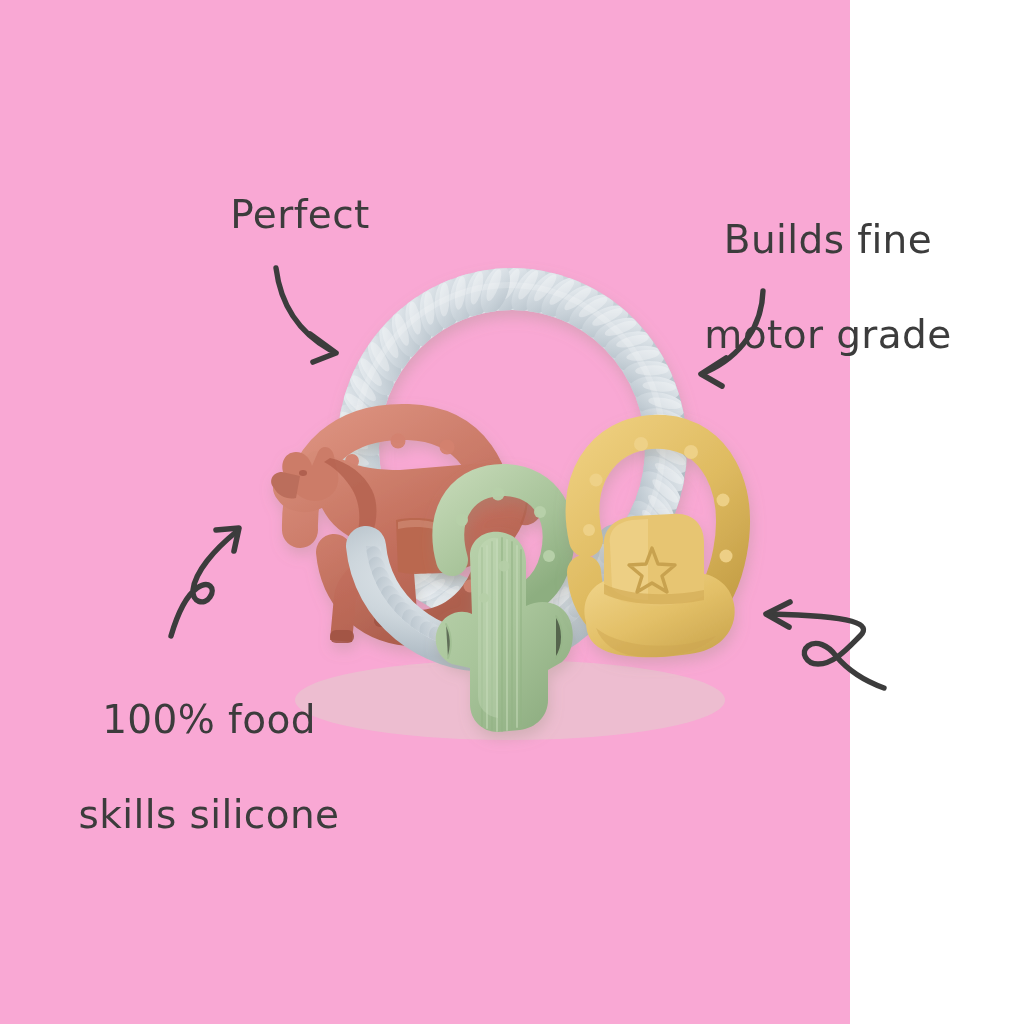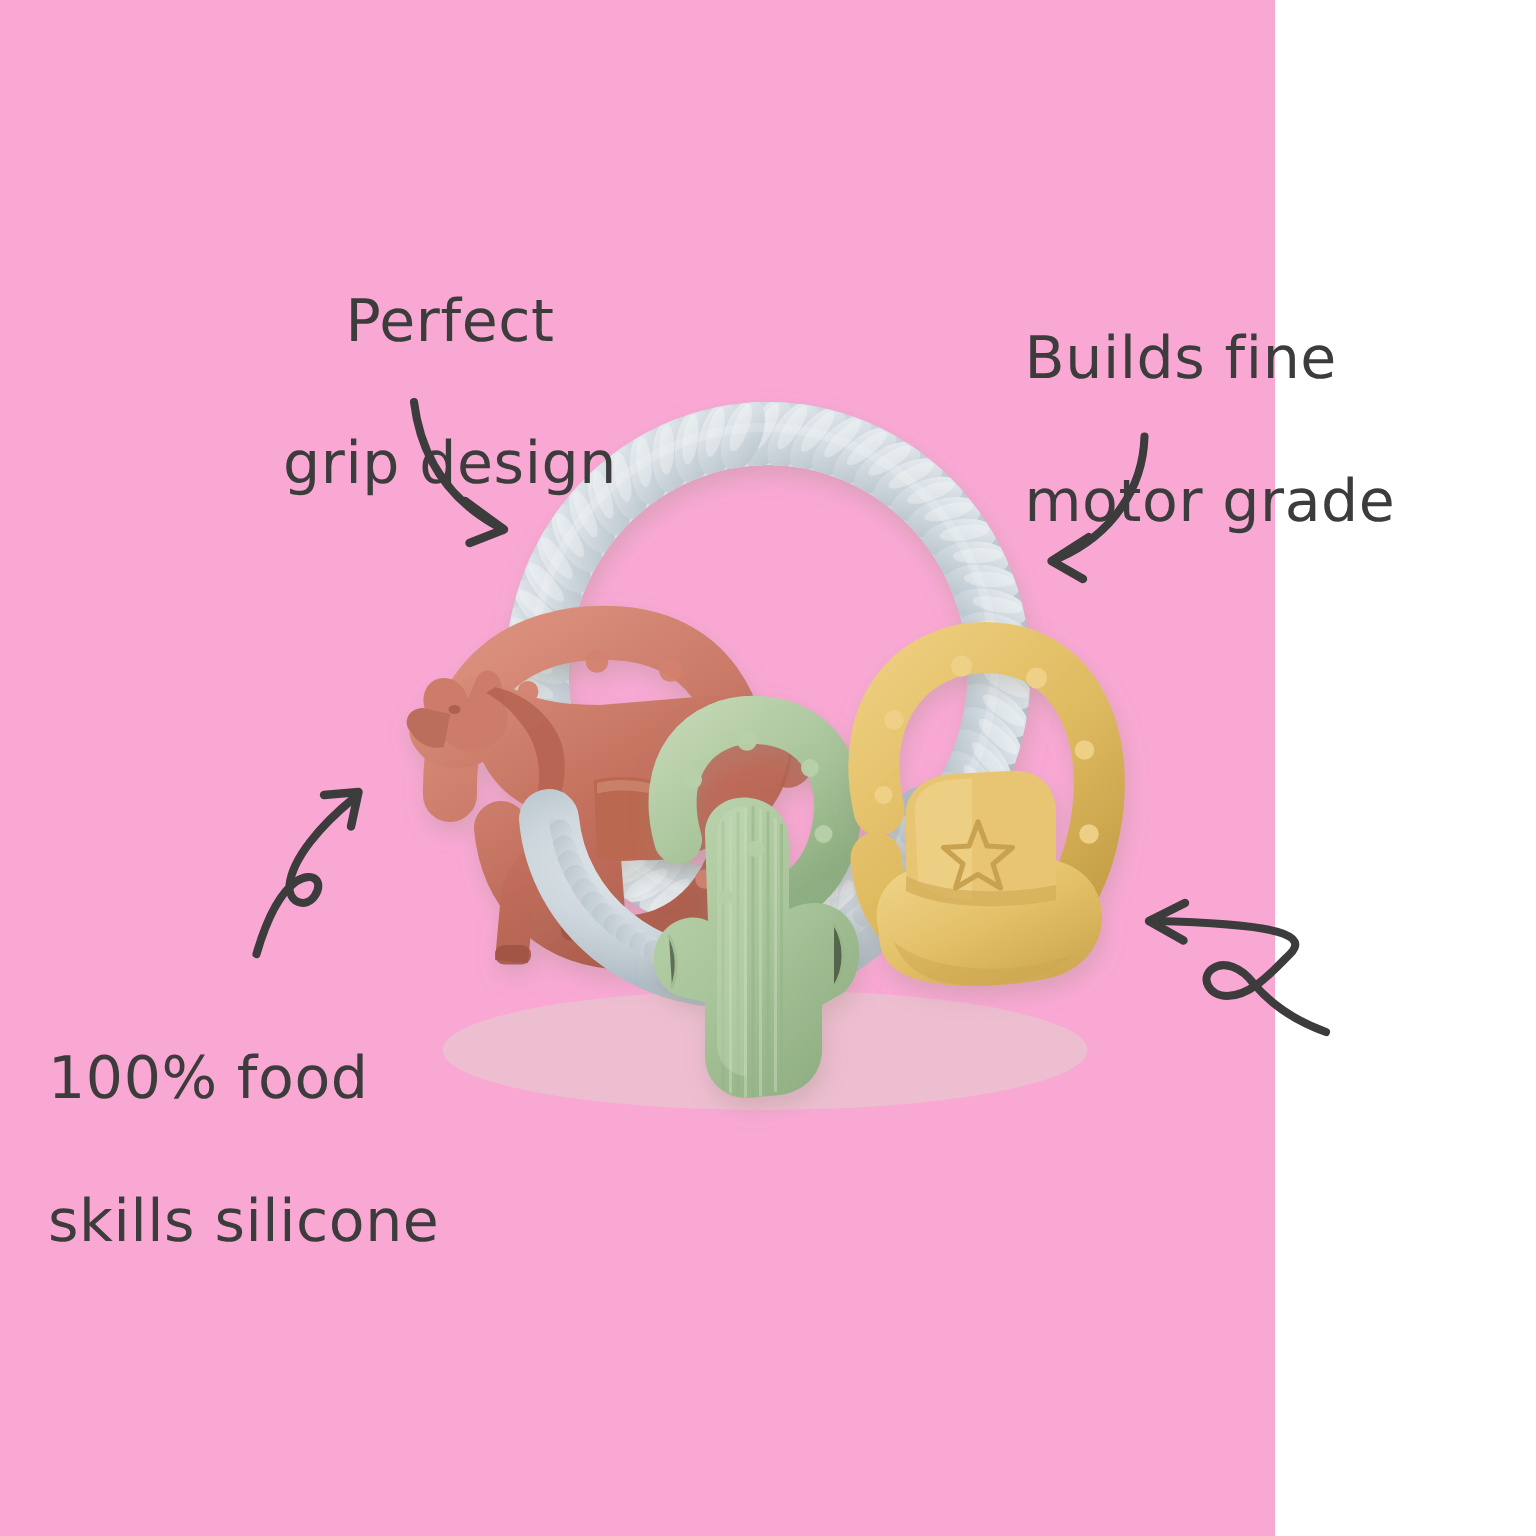--- a/index.html
+++ b/index.html
@@ -24,22 +24,22 @@
     color: #3c3c3c;
     font-family: "DejaVu Sans", sans-serif;
     font-size: 39px;
     line-height: 1.22;
     letter-spacing: 0.4px;
     font-weight: 400;
     white-space: pre-line;
   }
   .callout .ln { display: block; }
   #label-grip      { left: 170px; top: 143px; text-align: center; width: 260px; }
-  #label-motor     { left: 683px; top: 168px; width: 290px; }
-  #label-silicone  { left: 32px;  top: 648px; width: 330px; }
+  #label-motor     { left: 683px; top: 168px; text-align: center; width: 290px; }
+  #label-silicone  { left: 44px;  top: 648px; text-align: center; width: 330px; }
   #label-dishwasher{ left: 700px; top: 692px; text-align: center; width: 300px; }
 
   #arrows {
     position: absolute;
     left: 0; top: 0;
     width: 1024px; height: 1024px;
     pointer-events: none;
   }
   #product {
     position: absolute;
@@ -501,21 +501,20 @@
                  C800,652 806,664 818,664
                  C834,664 848,648 860,636
                  C872,624 856,616 770,614"></path>
         <path d="M790,602 L766,614 L789,627" stroke-width="5.6" fill="none"></path>
       </g>
     </g>
   </svg>
 
   <div class="callout" id="label-grip">
     <span class="ln">Perfect</span>
-    <span class="ln">grip design</span>
   </div>
 
   <div class="callout" id="label-motor">
     <span class="ln">Builds fine</span>
     <span class="ln">motor grade</span>
   </div>
 
   <div class="callout" id="label-silicone">
     <span class="ln">100% food</span>
     <span class="ln">skills silicone</span>

